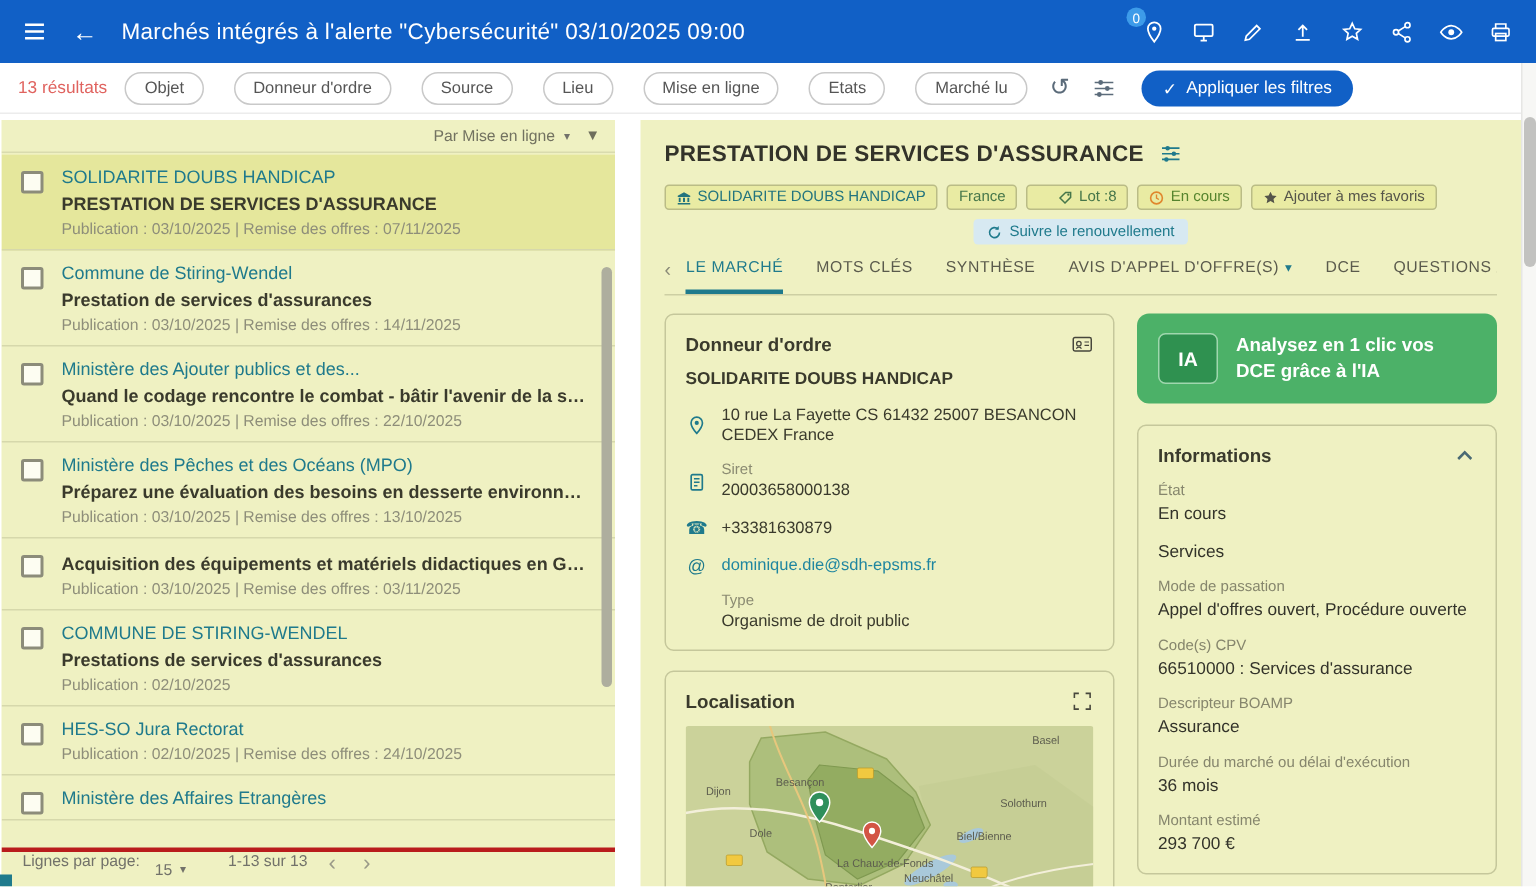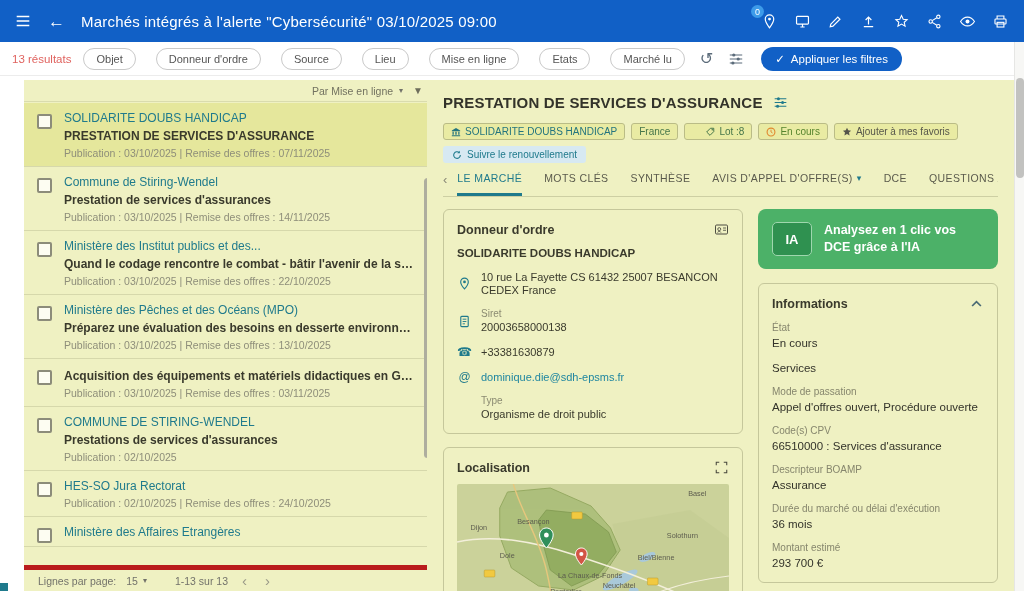--- a/index.html
+++ b/index.html
@@ -26,55 +26,55 @@
   .filter-chips{display:flex;gap:20px}
   .fchip{border:1px solid #c9c9c9;border-radius:14px;padding:4px 12px;font-size:11px;color:#555;
     white-space:nowrap;cursor:pointer;background:#fff}
   .fb-ic{color:#5b6b7a;margin-left:8px;font-size:16px;line-height:1;cursor:pointer}
   .fb-ic svg{width:16px;height:16px;display:block}
   .apply-btn{background:var(--topbar,#1160c6);color:#fff;border:none;border-radius:14px;
     padding:5px 14px;font-size:11.5px;display:flex;align-items:center;gap:6px;margin-left:10px;cursor:pointer;
     font-family:inherit}
 
   
-  .list-panel{position:absolute;left:24px;top:80px;width:409px;bottom:0;background:var(--panel,#eff1c2);overflow:hidden}
+  .list-panel{position:absolute;left:1px;top:80px;width:409px;bottom:0;background:var(--panel,#eff1c2);overflow:hidden}
   .sort-row{height:22px;display:flex;align-items:center;justify-content:flex-end;gap:6px;
     padding-right:10px;font-size:10.5px;color:#727260;border-bottom:1px solid #d9dbae}
   .sort-caret{font-size:8px;color:#72726a}
   .sort-dir{font-size:10px;color:#6e6e5c;cursor:pointer;margin-left:4px}
   .tender-list{position:absolute;top:23px;left:0;right:0;bottom:26px;overflow:hidden}
   .list-item{position:relative;padding:7px 16px 6px 40px;border-bottom:1px solid #d6d8ab;cursor:pointer}
   .list-item.selected{background:var(--selected,#e5e79c)}
   .checkbox{position:absolute;left:13px;top:11px;width:15px;height:15px;background:#fdfdf2;
     border:2px solid #8c8c7a;border-radius:2px;cursor:pointer}
   .org{color:var(--teal,#1f7a8c);font-size:12px;line-height:16px;white-space:nowrap;overflow:hidden;text-overflow:ellipsis}
   .ititle{color:#3a3a2c;font-size:12px;font-weight:bold;line-height:16px;margin-top:2px;
     white-space:nowrap;overflow:hidden;text-overflow:ellipsis}
   .meta{color:#8e8e7a;font-size:10.5px;line-height:14px;margin-top:2px;white-space:nowrap;overflow:hidden;text-overflow:ellipsis}
   .list-scroll-thumb{position:absolute;right:2px;top:98px;width:7px;height:280px;background:#aeae9e;border-radius:4px;cursor:grab}
-  .list-footer{position:absolute;left:0;right:0;bottom:0;height:26px;border-top:5px solid #b91c1c;
-    display:flex;align-items:center;padding:0 14px;gap:10px;font-size:10.5px;color:#72726a;background:var(--panel,#eff1c2)}
+  .list-footer{position:absolute;left:0;right:0;bottom:0;height:26px;border-top:3px solid #b91c1c;
+    display:flex;padding:0 14px;gap:10px;font-size:10.5px;color:#72726a;background:var(--panel,#eff1c2)}
   .rpp{display:flex;align-items:center;gap:5px;cursor:pointer}
   .range{margin-left:18px}
   .pgbtn{font-size:15px;color:#9a9a88;cursor:pointer;line-height:1;padding:0 4px}
 
   
   .detail-panel{position:absolute;left:427px;top:80px;width:587px;bottom:0;background:var(--panel,#eff1c2);
     padding:14px 16px;overflow:hidden}
   .detail-header{display:flex;align-items:center;gap:10px}
   .detail-header h1{font-size:15px;color:#33332a;letter-spacing:.2px;font-weight:bold;white-space:nowrap}
   .teal-ic{color:var(--teal,#1f7a8c);cursor:pointer}
   .teal-ic svg{width:15px;height:15px;display:block}
   .chips-row{margin-top:12px;display:flex;gap:6px;flex-wrap:nowrap}
   .dchip{display:flex;align-items:center;gap:4px;background:var(--chip-bg,#e9eba3);
     border:1px solid var(--chip-border,#babc86);border-radius:3px;padding:2px 7px;
     font-size:10px;color:#46764a;white-space:nowrap;cursor:pointer}
   .chip-ic{display:flex;align-items:center}
   .chip-ic svg{width:10px;height:10px;display:block}
-  .follow-row{margin-top:6px;display:flex;justify-content:flex-start}
+  .follow-row{margin-top:6px;display:flex;justify-content:center}
   .follow-chip{display:flex;align-items:center;gap:5px;background:var(--follow-bg,#d7e9f2);
     color:var(--teal,#1f7a8c);border-radius:3px;padding:3px 9px;font-size:10px;cursor:pointer;white-space:nowrap}
   .tabs-row{margin-top:9px;display:flex;align-items:flex-end;gap:10px;border-bottom:1px solid #cdcfa3;
     overflow:hidden;white-space:nowrap}
   .tabs-chevron{font-size:13px;color:#8a8a78;padding-bottom:9px;cursor:pointer}
   .tabs{display:flex;gap:22px}
   .tab{font-size:10.5px;letter-spacing:.4px;color:#5a5a4c;padding-bottom:9px;border-bottom:3px solid transparent;
     cursor:pointer;display:flex;align-items:center;gap:4px}
   .tab.active{color:var(--teal,#1f7a8c);border-bottom-color:var(--teal,#1f7a8c)}
   .tab-caret{font-size:9px;color:var(--teal,#1f7a8c)}
@@ -221,21 +221,21 @@
       <div class="meta">Publication : 03/10/2025 | Remise des offres : 07/11/2025</div>
     </div>
         <div class="list-item">
       <span class="checkbox"></span>
       <div class="org">Commune de Stiring-Wendel</div>
       <div class="ititle">Prestation de services d'assurances</div>
       <div class="meta">Publication : 03/10/2025 | Remise des offres : 14/11/2025</div>
     </div>
         <div class="list-item">
       <span class="checkbox"></span>
-      <div class="org">Ministère des Institut publics et des...</div>
+      <div class="org">Ministère des Ajouter publics et des...</div>
       <div class="ititle">Quand le codage rencontre le combat - bâtir l'avenir de la supériorité...</div>
       <div class="meta">Publication : 03/10/2025 | Remise des offres : 22/10/2025</div>
     </div>
         <div class="list-item">
       <span class="checkbox"></span>
       <div class="org">Ministère des Pêches et des Océans (MPO)</div>
       <div class="ititle">Préparez une évaluation des besoins en desserte environnementale ...</div>
       <div class="meta">Publication : 03/10/2025 | Remise des offres : 13/10/2025</div>
     </div>
         <div class="list-item">

